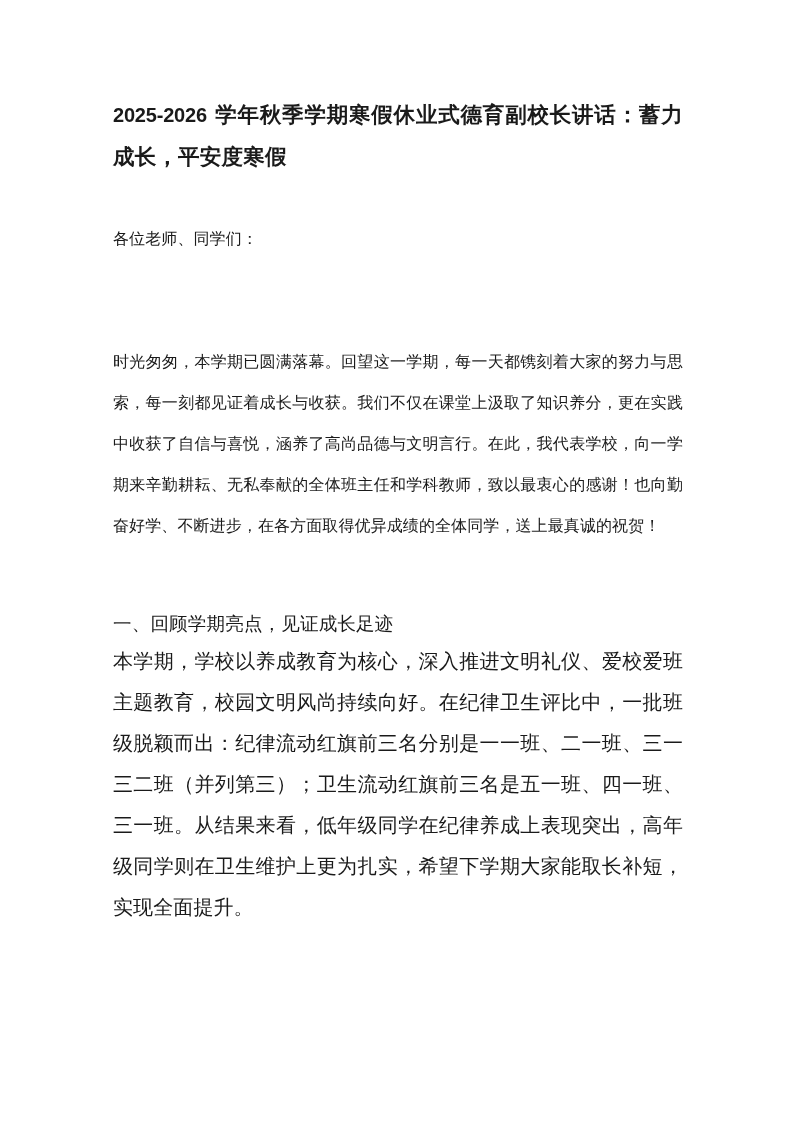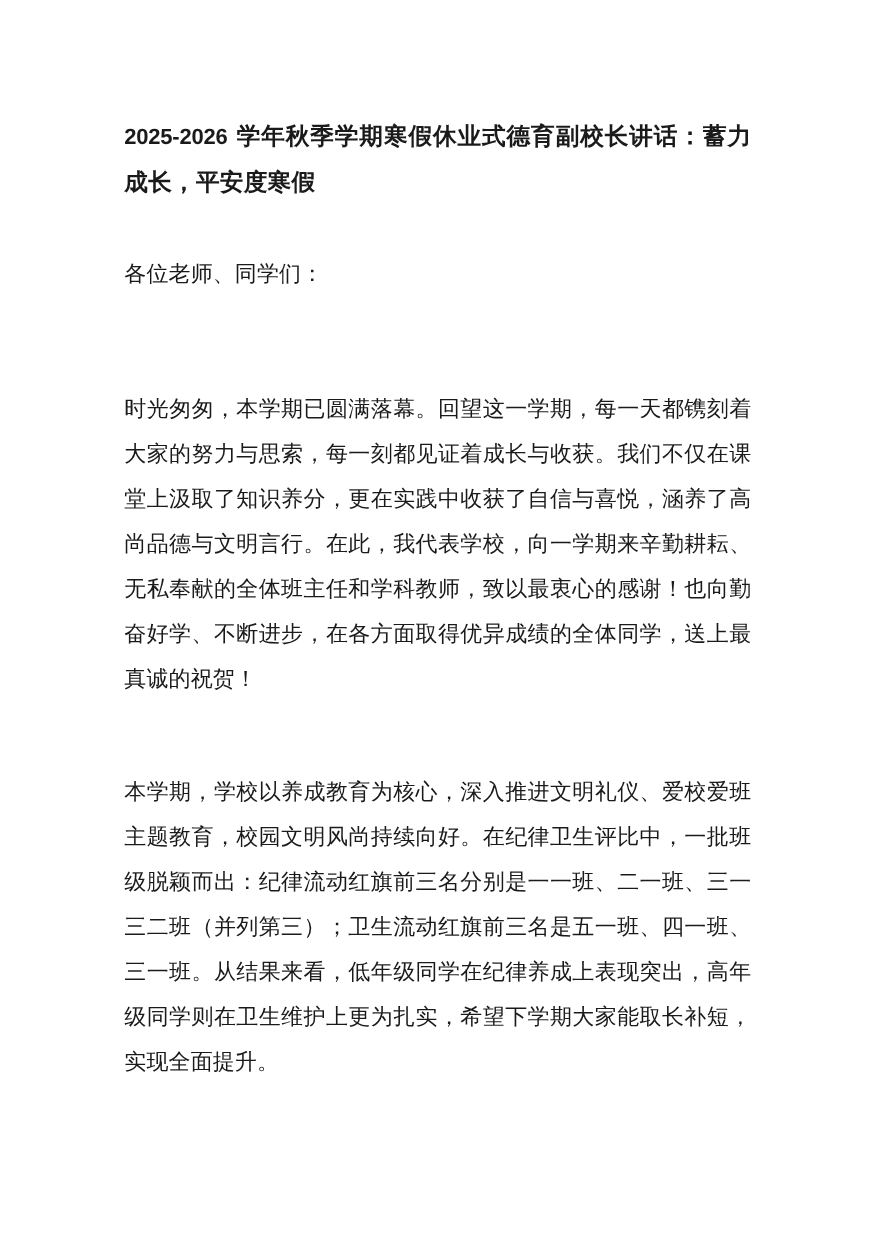--- a/index.html
+++ b/index.html
@@ -20,21 +20,21 @@
     position: absolute;
     left: 0;
     top: 0;
     width: 793px;
     height: 1122px;
     background: #ffffff;
   }
   .content {
     position: absolute;
     left: 113px;
-    top: 104px;
+    top: 94px;
     width: 570px;
   }
 
   
   .doc-title {
     font-family: "DejaVu Serif", serif;
     font-size: 21.5px;
     line-height: 41px;
     font-weight: 700;
     letter-spacing: 0.2px;
@@ -44,21 +44,21 @@
   }
   .doc-title .lat {
     font-family: "Liberation Sans", sans-serif;
     font-weight: 700;
     font-size: 20px;
     letter-spacing: -0.2px;
   }
 
   
   .para {
-    font-size: 20px;
+    font-size: 16px;
     line-height: 41px;
     font-weight: 400;
     margin: 0;
     text-align: justify;
     text-justify: inter-character;
     letter-spacing: 0.1px;
   }
 
   
   .gap-line { height: 41px; }
@@ -98,16 +98,17 @@
     <div class="gap-line"></div>
 
 
     <div class="gap-line"></div>
 
     <p class="para">时光匆匆，本学期已圆满落幕。回望这一学期，每一天都镌刻着大家的努力与思索，每一刻都见证着成长与收获。我们不仅在课堂上汲取了知识养分，更在实践中收获了自信与喜悦，涵养了高尚品德与文明言行。在此，我代表学校，向一学期来辛勤耕耘、无私奉献的全体班主任和学科教师，致以最衷心的感谢！也向勤奋好学、不断进步，在各方面取得优异成绩的全体同学，送上最真诚的祝贺！</p>
 
     <div class="gap-line"></div>
     <div class="gap-half"></div>
 
+    <h2 class="section-heading">一、回顾学期亮点，见证成长足迹</h2>
     <p class="section-body">本学期，学校以养成教育为核心，深入推进文明礼仪、爱校爱班主题教育，校园文明风尚持续向好。在纪律卫生评比中，一批班级脱颖而出：纪律流动红旗前三名分别是一一班、二一班、三一三二班（并列第三）；卫生流动红旗前三名是五一班、四一班、三一班。从结果来看，低年级同学在纪律养成上表现突出，高年级同学则在卫生维护上更为扎实，希望下学期大家能取长补短，实现全面提升。</p>
 
   </div>
 </div>
 
 </body></html>

